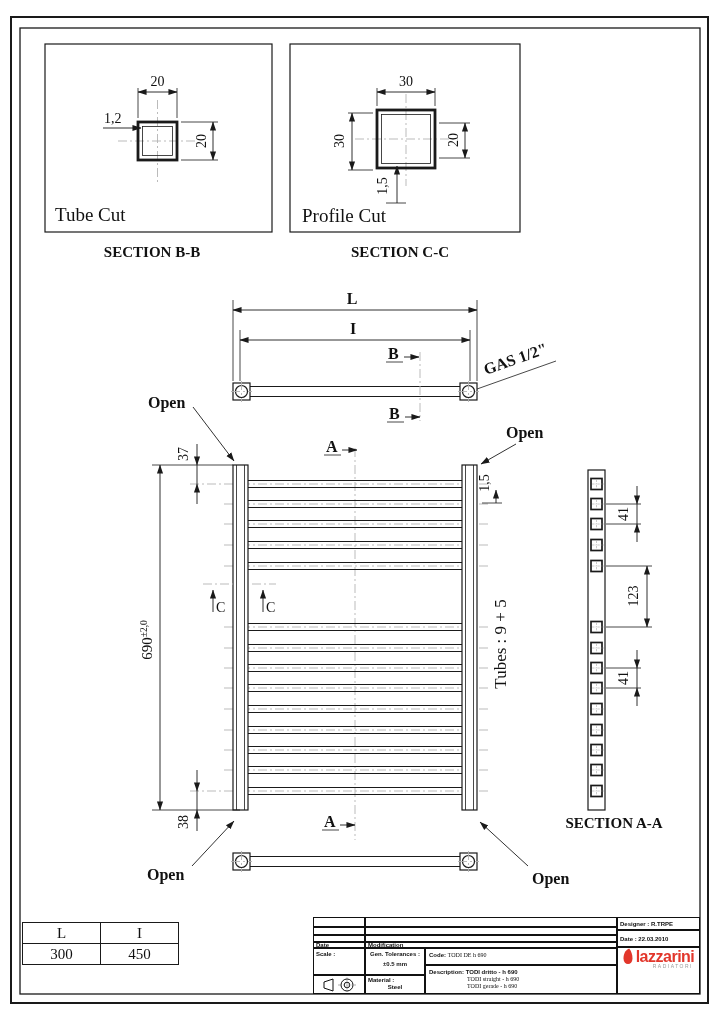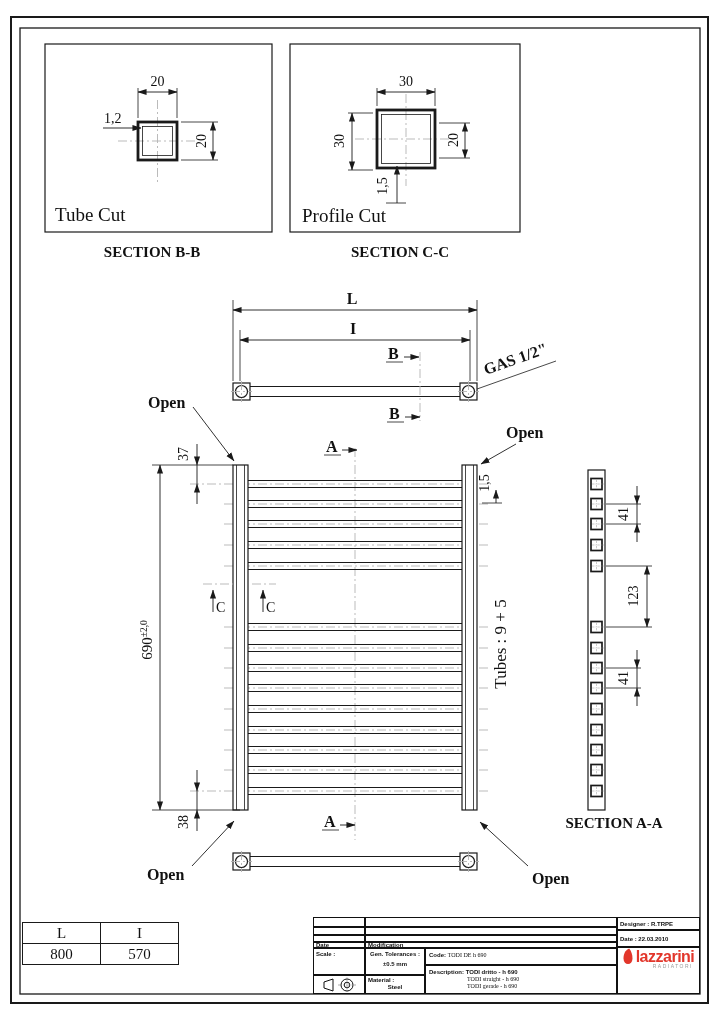--- a/index.html
+++ b/index.html
@@ -251,22 +251,22 @@
   </g>
 </svg>
 
 <table class="szt">
   <tbody>
         <tr>
     <td>L</td>
     <td>I</td>
   </tr>
   <tr>
-    <td>800</td>
-    <td>570</td>
+    <td>300</td>
+    <td>450</td>
   </tr>
 </tbody>
     </table>
 
 <div class="tblock">
   <div class="tbc" style="left:0;top:0;width:52px;height:10px"></div>
   <div class="tbc" style="left:52px;top:0;width:252px;height:10px"></div>
   <div class="tbc" style="left:0;top:10px;width:52px;height:8px"></div>
   <div class="tbc" style="left:52px;top:10px;width:252px;height:8px"></div>
   <div class="tbc" style="left:0;top:18px;width:52px;height:7px"></div>

